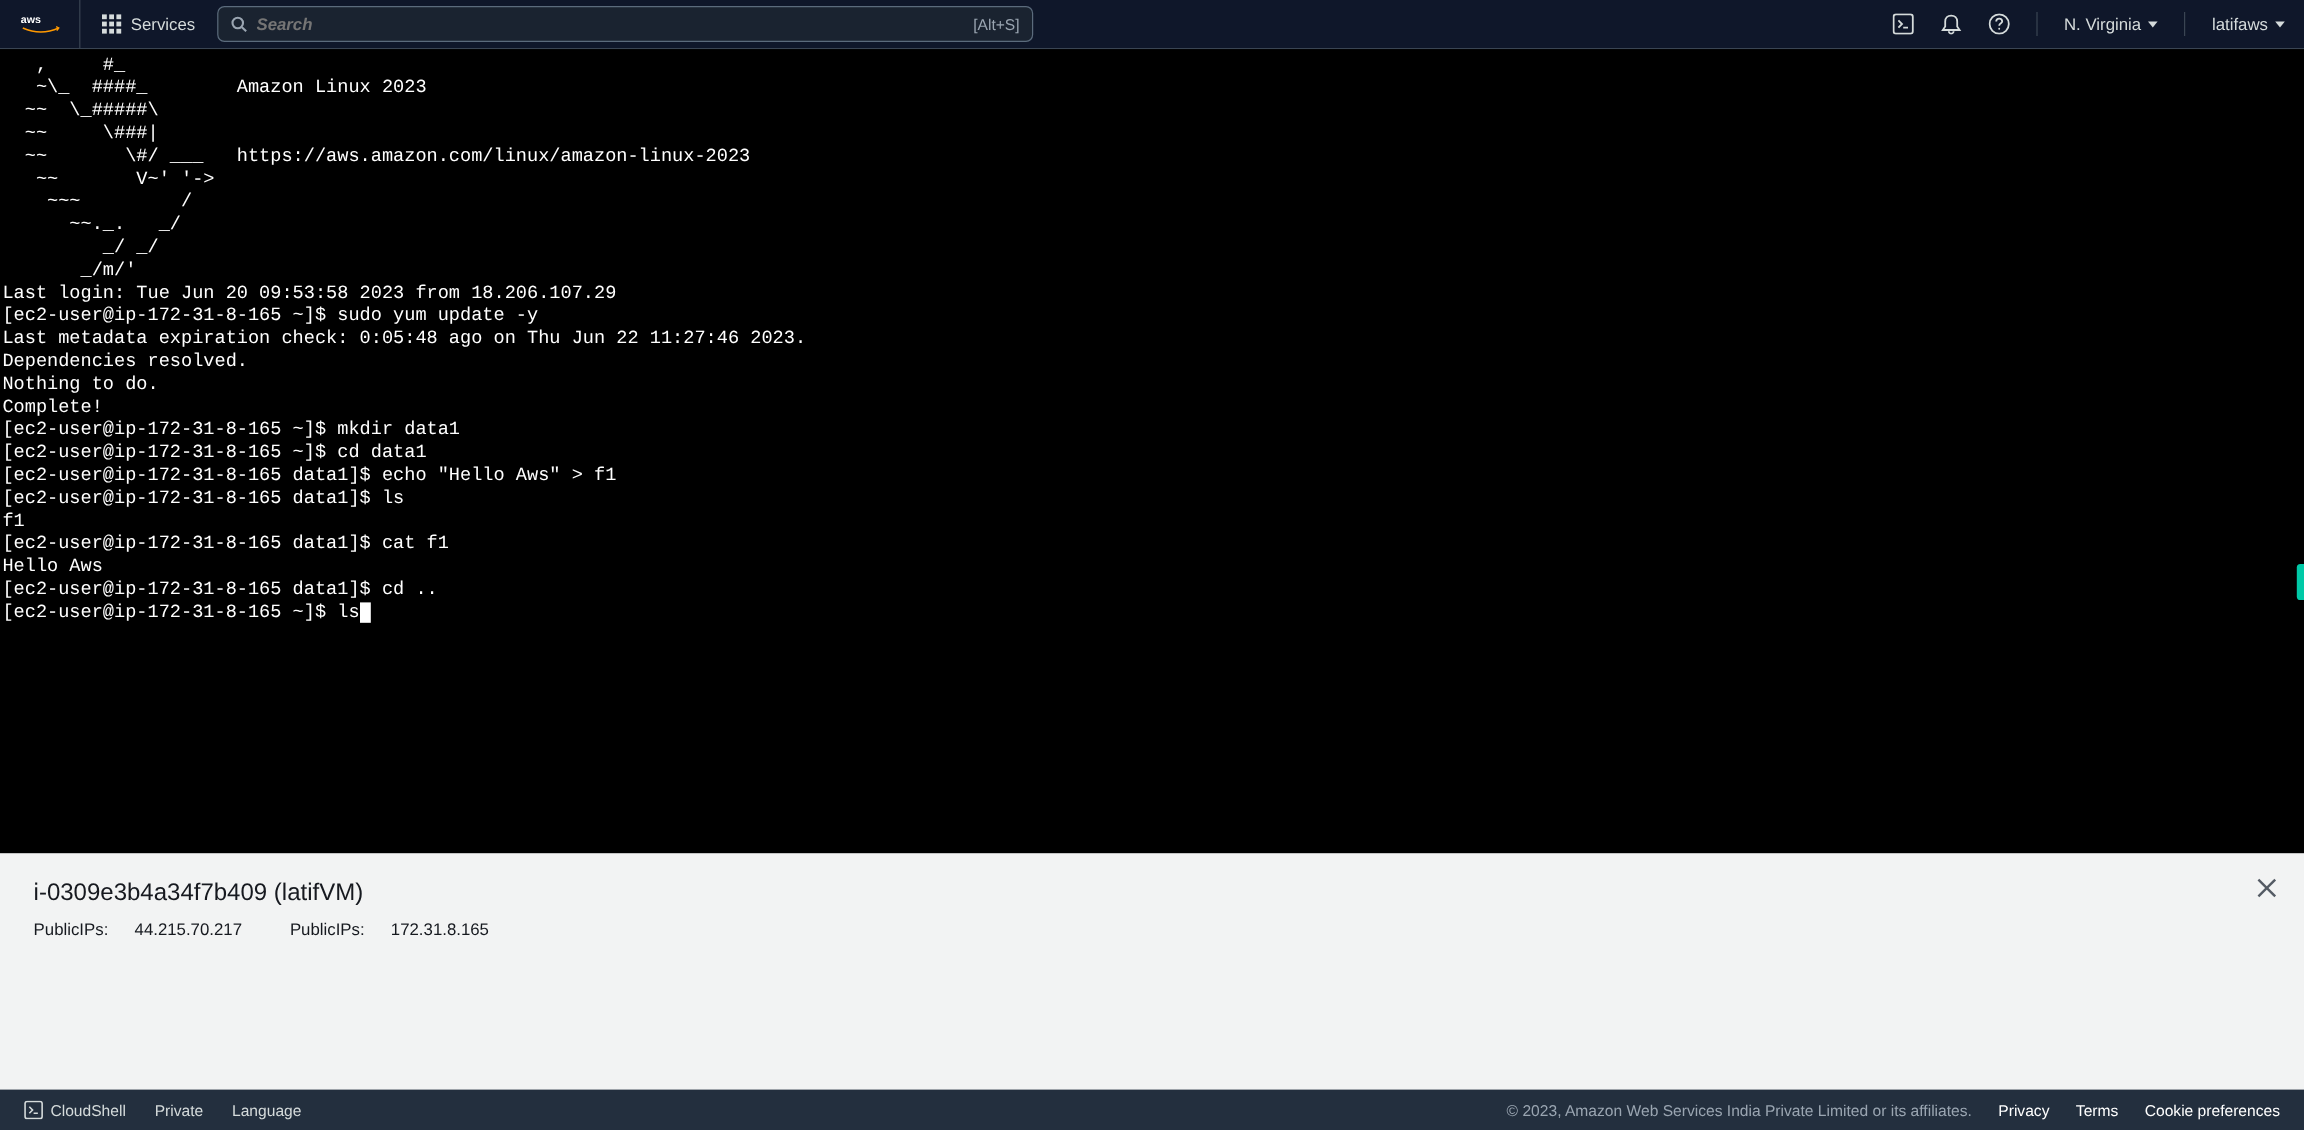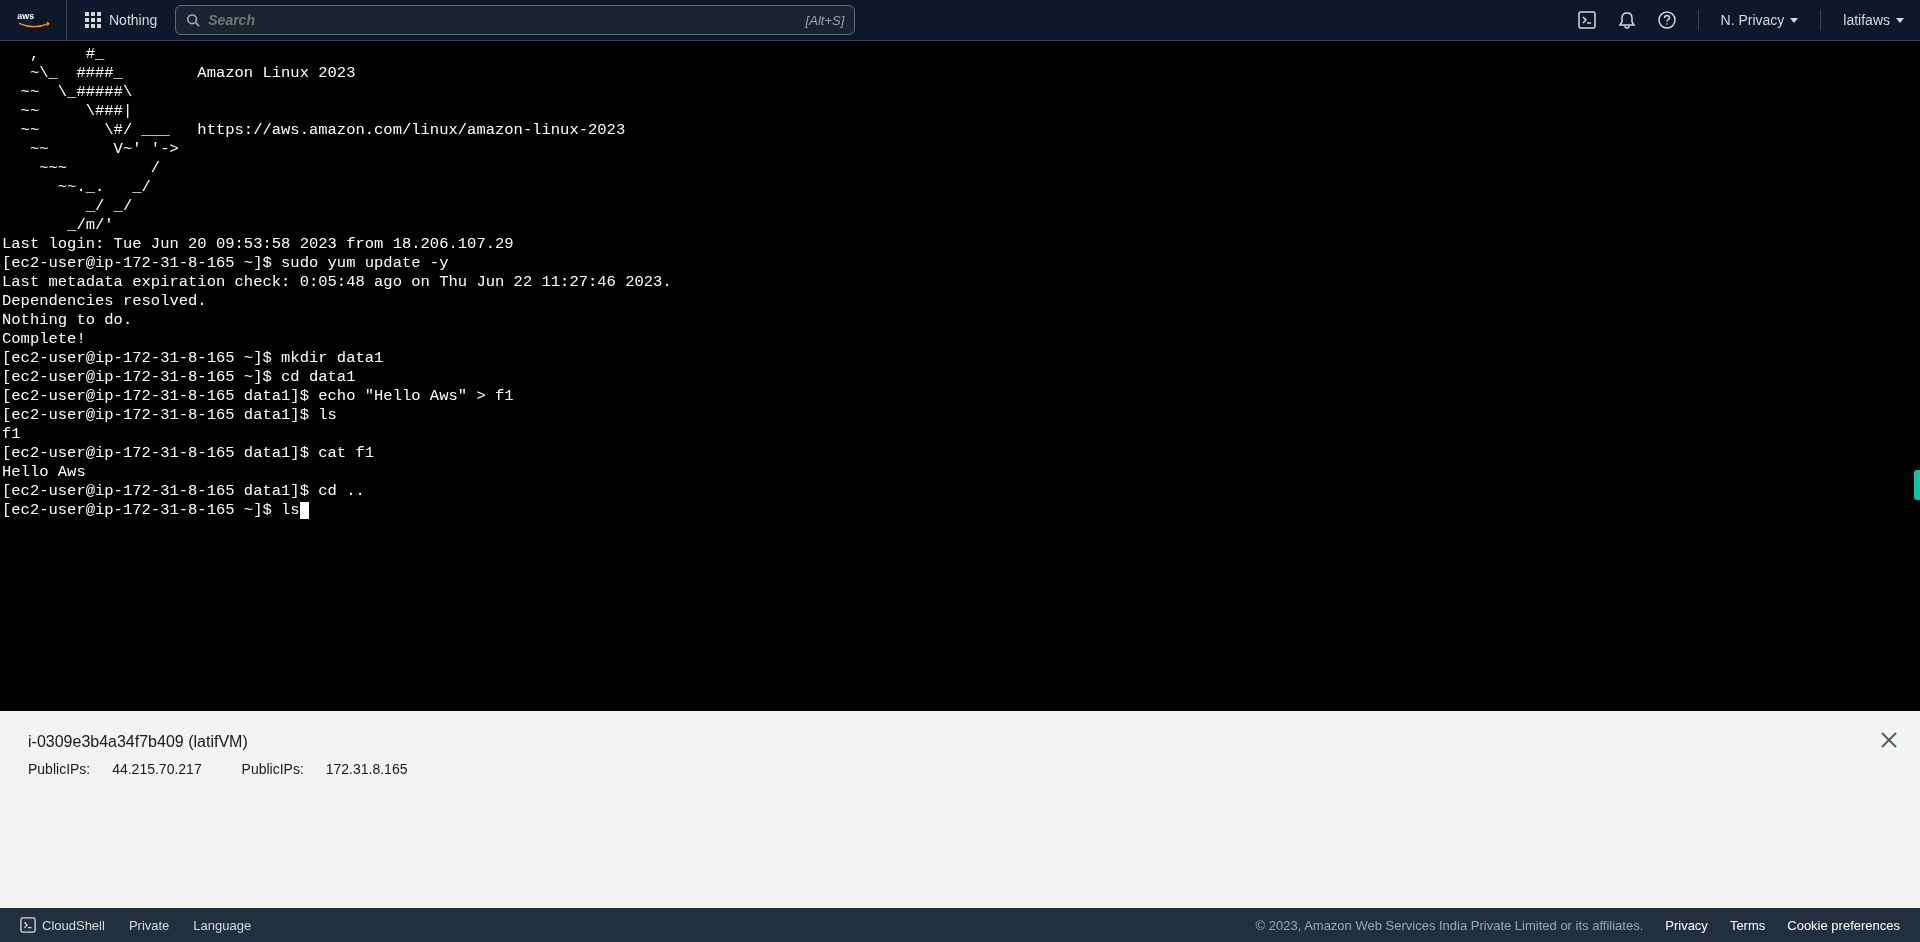--- a/index.html
+++ b/index.html
@@ -66,21 +66,21 @@
     flex: 1;
     background: transparent;
     border: none;
     color: #d5dbdb;
     font-style: italic;
     font-size: 14px;
     margin-left: 8px;
     outline: none;
     font-weight: bold;
   }
-  .search-wrap .shortcut { color: #9aa5b1; font-size: 13px; font-style: italic; }
+  .search-wrap .shortcut { color: #9aa5b1; font-size: 13px; }
   .topnav-right {
     margin-left: auto;
     display: flex;
     align-items: center;
     gap: 22px;
     color: #d5dbdb;
     font-size: 14px;
   }
   .topnav-right .icon-btn { cursor: pointer; display:flex; align-items:center; }
   .topnav-right .divider { width:1px; height:20px; background:#3a4553; }
@@ -111,21 +111,21 @@
   .info-panel {
     position: absolute;
     top: 711px;
     left: 0;
     right: 0;
     height: 200px;
     background: #f2f3f3;
     color: #16191f;
     padding: 22px 28px;
   }
-  .info-panel h2 { font-size: 16px; font-weight: 400; margin-bottom: 10px; }
+  .info-panel h2 { font-size: 20px; font-weight: 400; margin-bottom: 10px; }
   .info-panel .ips { font-size: 14px; color: #16191f; }
   .info-panel .ips span { margin-right: 18px; margin-top: 20px; }
   .info-panel .close {
     position: absolute;
     top: 18px;
     right: 22px;
     cursor: pointer;
     font-size: 22px;
     color: #545b64;
   }
@@ -175,21 +175,21 @@
       <span></span>
         <span></span>
         <span></span>
         <span></span>
         <span></span>
         <span></span>
         <span></span>
         <span></span>
         <span></span>
     </div>
-    <span>Nothing</span>
+    <span>Services</span>
   </div>
   <div class="search-wrap">
     <svg viewBox="0 0 16 16">
         <circle cx="7" cy="7" r="5" stroke="#9aa5b1" stroke-width="2" fill="none"></circle>
         <line x1="11" y1="11" x2="15" y2="15" stroke="#9aa5b1" stroke-width="2"></line>
       </svg>
     <input type="text" placeholder="Search" style="">
     <span class="shortcut">[Alt+S]</span>
   </div>
   <div class="topnav-right">
@@ -206,21 +206,21 @@
     </div>
     <div class="icon-btn">
       <svg width="18" height="18" viewBox="0 0 18 18">
           <circle cx="9" cy="9" r="8" fill="none" stroke="#d5dbdb" stroke-width="1.5"></circle>
           <path d="M6.5 7 C6.5 5 8 4.5 9 4.5 C10 4.5 11.5 5 11.5 7 C11.5 8.5 9 8.5 9 10.5" fill="none" stroke="#d5dbdb" stroke-width="1.5"></path>
           <circle cx="9" cy="13" r="0.8" fill="#d5dbdb"></circle>
         </svg>
     </div>
     <div class="divider"></div>
     <div class="region">
-      <span>N. Privacy</span>
+      <span>N. Virginia</span>
       <span class="caret-down"></span>
     </div>
     <div class="divider"></div>
     <div class="account">
       <span>latifaws</span>
       <span class="caret-down"></span>
     </div>
   </div>
 </div>
 

